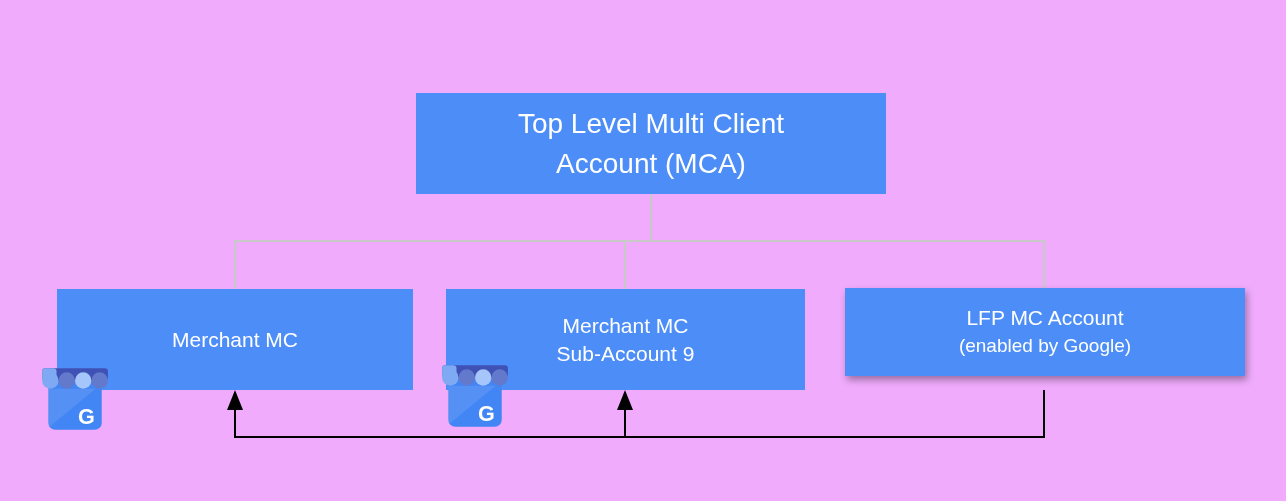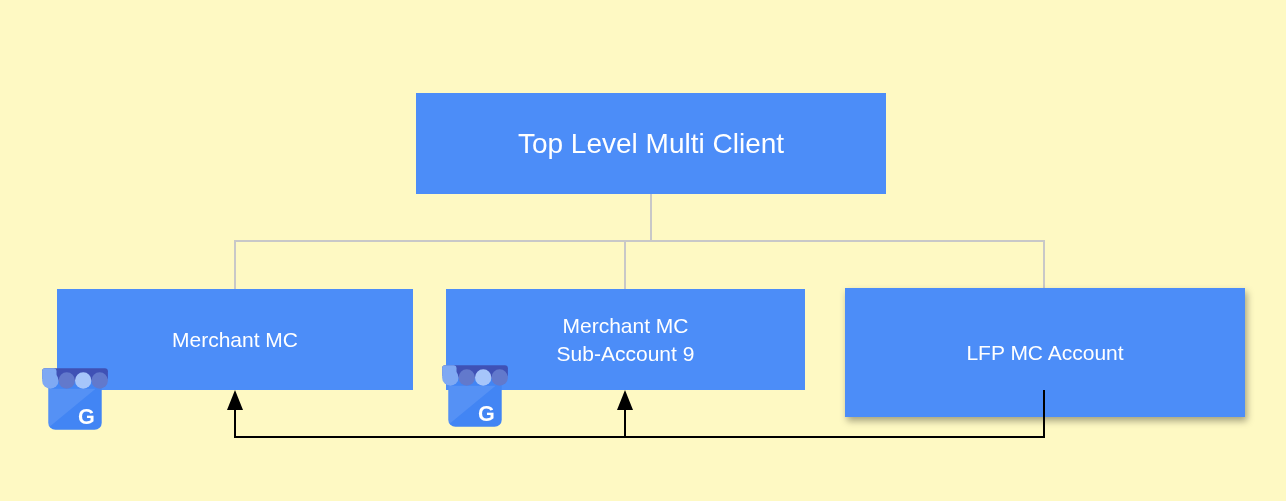--- a/index.html
+++ b/index.html
@@ -5,42 +5,42 @@
   html, body {
     margin: 0;
     padding: 0;
     background: #ffffff;
     font-family: "Liberation Sans", sans-serif;
   }
   .stage {
     position: relative;
     width: 1286px;
     height: 501px;
-    background: #fef9c3;
+    background: #f0abfc;
     overflow: hidden;
   }
   .node {
     position: absolute;
     background: #4C8DF8;
     color: #ffffff;
     display: flex;
     flex-direction: column;
     align-items: center;
     justify-content: center;
     text-align: center;
     box-sizing: border-box;
   }
   .node-mca {
     left: 416px; top: 93px; width: 470px; height: 101px;
     font-size: 28px; line-height: 40px;
   }
   .node-sub1 { left: 57px;  top: 289px; width: 356px; height: 101px; font-size: 21px; line-height: 28px; }
   .node-sub2 { left: 446px; top: 289px; width: 359px; height: 101px; font-size: 21px; line-height: 28px; }
   .node-lfp  {
-    left: 845px; top: 288px; width: 400px; height: 129px;
+    left: 845px; top: 288px; width: 400px; height: 88px;
     font-size: 21px; line-height: 28px;
     box-shadow: 2px 4px 7px rgba(0,0,0,0.35);
   }
   .node-lfp .line2 { font-size: 19px; }
 
   
   .conn {
     position: absolute;
     background: #C8C8C8;
   }
@@ -78,39 +78,41 @@
   .gmb-icon-1 { left: 38px;  top: 362px; }
   .gmb-icon-2 { left: 438px; top: 359px; }
 </style>
 </head>
 <body>
 
 <div class="stage">
 
   <div class="node node-mca">
     <div>Top Level Multi Client</div>
+    <div>Account (MCA)</div>
   </div>
 
   <div class="conn conn-stem"></div>
   <div class="conn conn-h"></div>
   <div class="conn conn-drop1"></div>
   <div class="conn conn-drop2"></div>
   <div class="conn conn-drop3"></div>
 
   <div class="node node-sub1">
     <div>Merchant MC</div>
   </div>
 
   <div class="node node-sub2">
     <div>Merchant MC</div>
     <div>Sub-Account 9</div>
   </div>
 
   <div class="node node-lfp">
     <div class="line1">LFP MC Account</div>
+    <div class="line2">(enabled by Google)</div>
   </div>
 
   <div class="fline fline-lfp-down"></div>
   <div class="fline fline-h"></div>
   <div class="fline fline-up1"></div>
   <div class="fline fline-up2"></div>
   <div class="arrowhead arrowhead-1"></div>
   <div class="arrowhead arrowhead-2"></div>
 
   <svg class="gmb-icon gmb-icon-1" viewBox="0 0 72 72">

